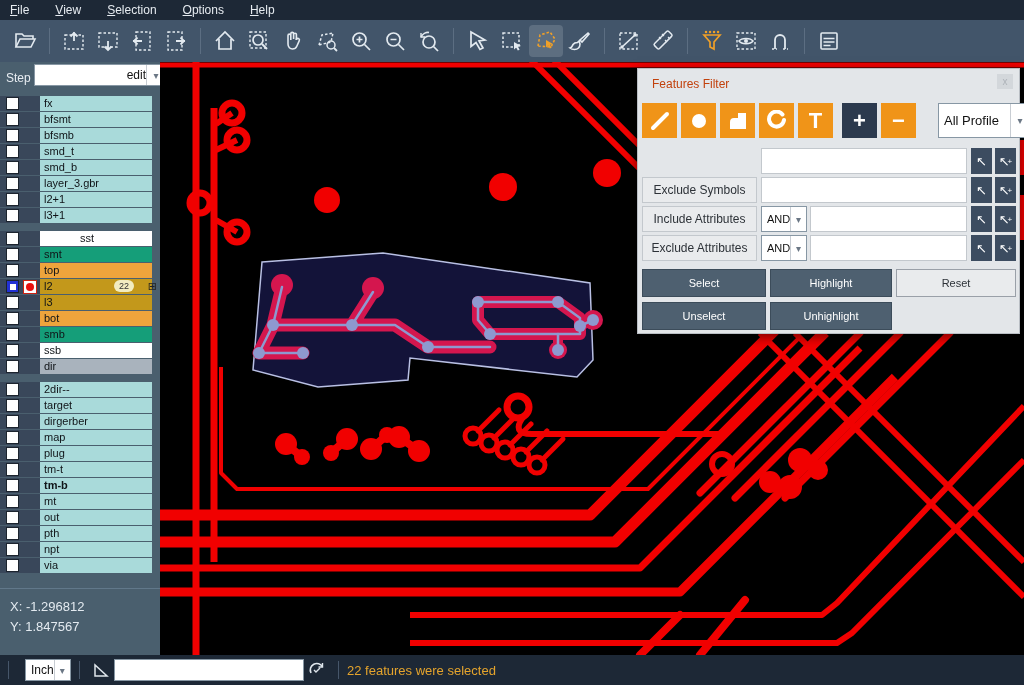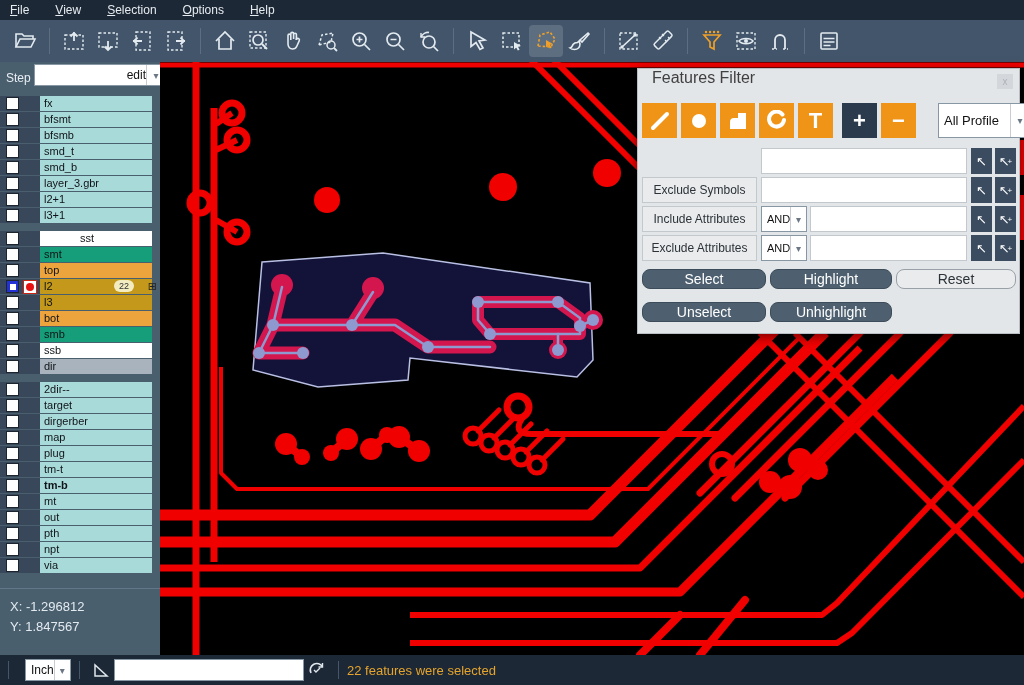--- a/index.html
+++ b/index.html
@@ -47,39 +47,39 @@
   .tr{stroke:#f10000;fill:none;}
   .trf{fill:#f10000;stroke:none;}
   .selfill{fill:#131339;stroke:#b9c0e4;stroke-width:1.5;}
   .cr{stroke:#d4164e;fill:none;stroke-linecap:round;stroke-linejoin:round;}
   .crf{fill:#d4164e;stroke:none;}
   .pw{stroke:#8e99cf;fill:none;stroke-linecap:round;stroke-linejoin:round;}
   .pwf{fill:#8e99cf;stroke:none;}
   
   #dialog{position:absolute;left:637px;top:68px;width:383px;height:266px;background:#e3e6e9;
           border:1px solid #b9bec4;box-shadow:0 3px 10px rgba(0,0,0,.5);box-sizing:border-box;}
-  #dlg-title{position:absolute;left:14px;top:0;font-size:16px;color:#404040;}
+  #dlg-title{position:absolute;left:14px;top:8px;font-size:12px;color:#c2410c;}
   #dlg-close{position:absolute;right:6px;top:5px;width:16px;height:15px;background:#d3d7db;color:#aeb3b9;
              font-size:10px;display:flex;align-items:center;justify-content:center;}
   .obtn{position:absolute;top:34px;width:35px;height:35px;background:#f09418;display:flex;align-items:center;justify-content:center;}
   .obtn.navy{background:#2c3a4e;}
   .obtn .glyph{color:#fff;font-size:22px;line-height:1;font-weight:bold;}
   #profile{position:absolute;left:300px;top:34px;width:92px;height:35px;}
   #profile .selval{font-size:13px;}
   .frow-label{position:absolute;left:4px;width:115px;height:26px;background:#e9ebed;border:1px solid #c3c8cd;
               box-sizing:border-box;font-size:12px;color:#2d3238;display:flex;align-items:center;justify-content:center;}
   .frow-input{position:absolute;height:26px;background:#fff;border:1px solid #c3c8cd;box-sizing:border-box;
               font-size:12px;padding:0 4px;outline:none;font-family:inherit;}
   .andbox{position:absolute;width:46px;height:26px;}
   .andbox .selval{font-size:11px;}
   .abtn{position:absolute;width:21px;height:26px;background:#3c4c60;color:#fff;display:flex;align-items:center;
         justify-content:center;font-size:13px;}
   .abtn sup{font-size:8px;margin-left:-2px;}
-  .dlgbtn{position:absolute;height:20px;box-sizing:border-box;display:flex;align-items:center;justify-content:center;
-          font-size:14px;border-radius:8px;}
+  .dlgbtn{position:absolute;height:28px;box-sizing:border-box;display:flex;align-items:center;justify-content:center;
+          font-size:11px;}
   .dlgbtn.dark{background:#4e6070;border:1px solid #3c4c5a;color:#fff;}
   .dlgbtn.light{background:#e9ebed;border:1px solid #9aa0a8;color:#2d3238;}
   
   #statusbar{position:absolute;left:0;top:655px;width:1024px;height:30px;background:#1d2836;
              display:flex;align-items:center;box-sizing:border-box;}
   .ssep{width:1px;height:18px;background:#46566a;margin:0 8px;flex:0 0 auto;}
   #unitsel{width:46px;margin-left:8px;flex:0 0 auto;}
   #cmdinput{width:190px;height:22px;border:1px solid #8797a4;background:#fff;font-size:12px;
             padding:0 5px;box-sizing:border-box;outline:none;font-family:inherit;flex:0 0 auto;}
   #statusmsg{font-size:13px;flex:0 0 auto;}

